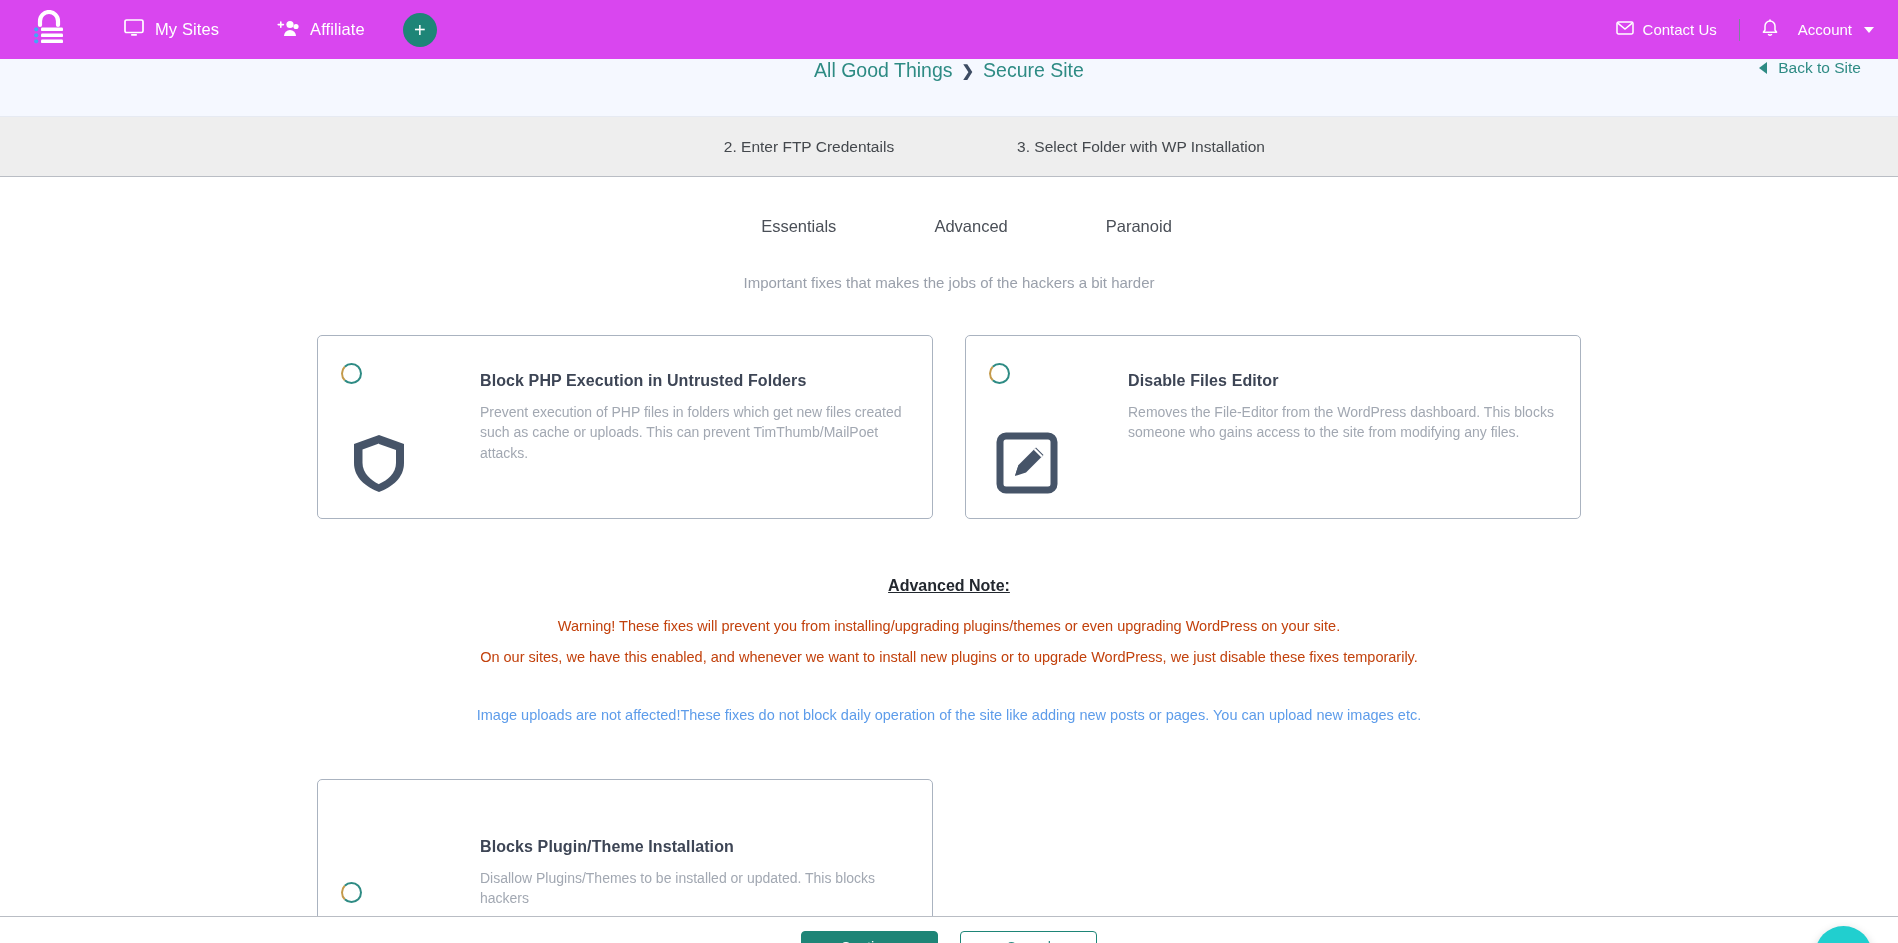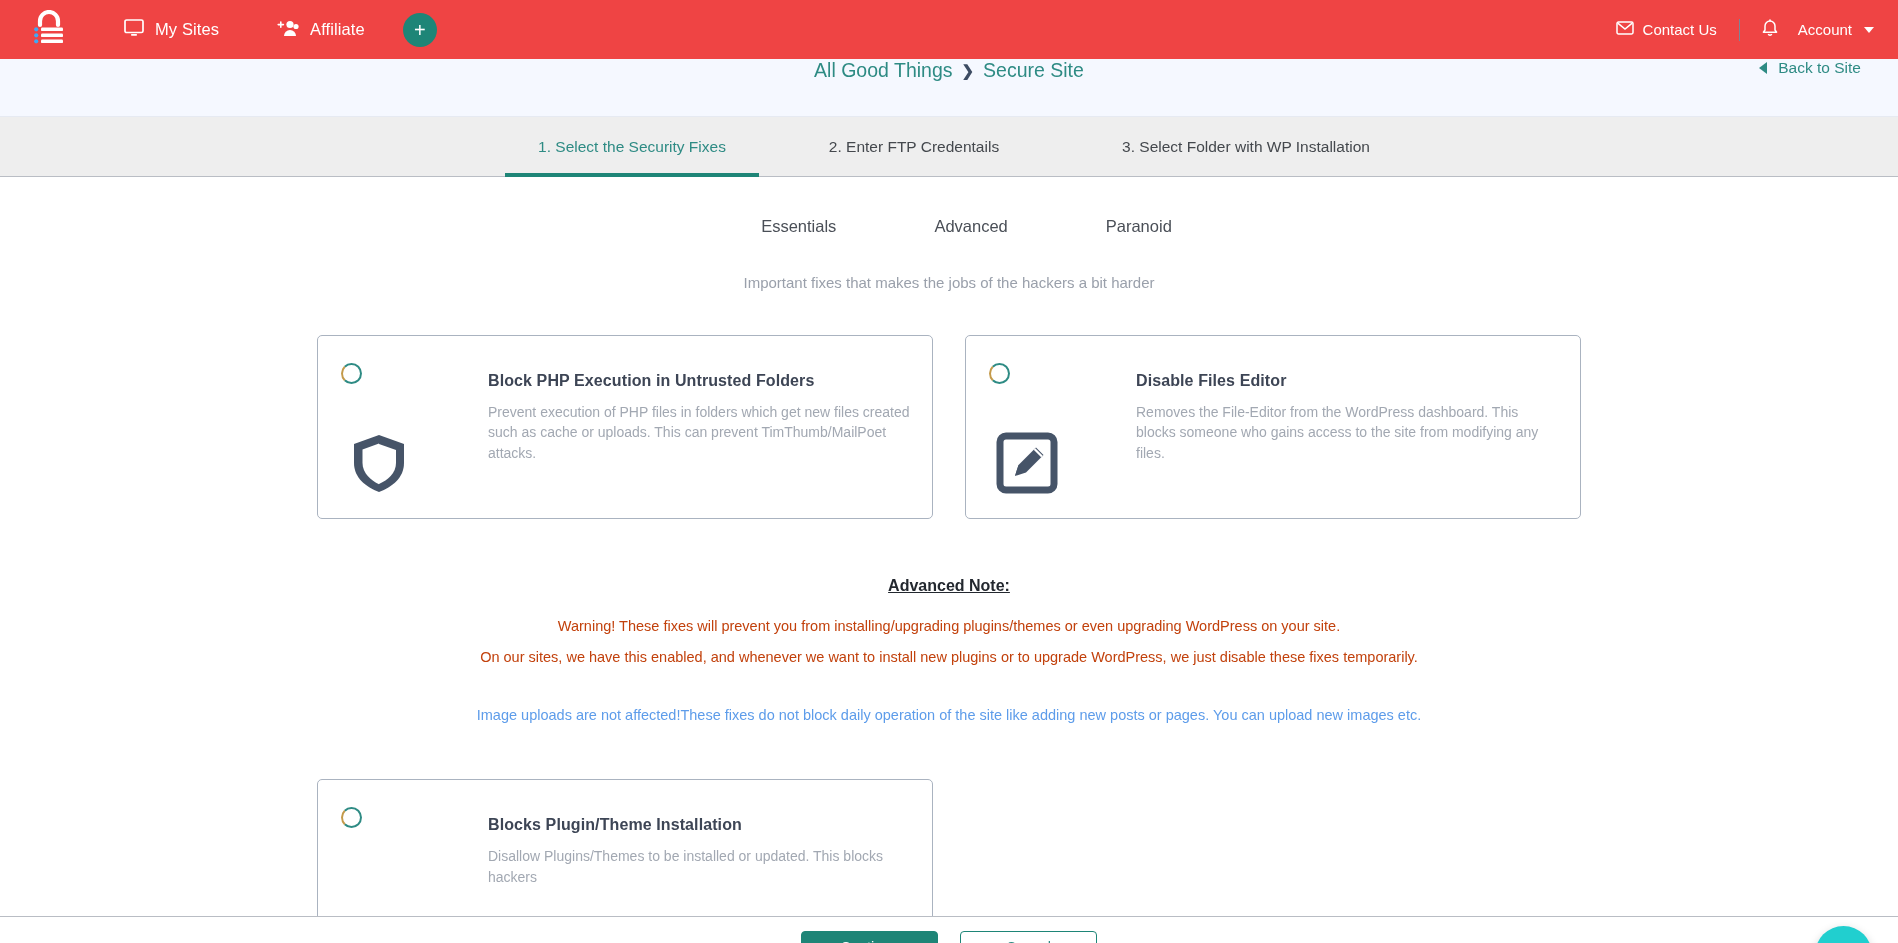--- a/index.html
+++ b/index.html
@@ -8,21 +8,21 @@
     width: 1898px;
     height: 943px;
     overflow: hidden;
     font-family: "Liberation Sans", sans-serif;
     background: #ffffff;
   }
 
   
   .topnav {
     height: 59px;
-    background: #ef4444;
+    background: #d946ef;
     display: flex;
     align-items: center;
     padding: 0 24px;
     position: relative;
   }
   .logo {
     width: 34px; height: 40px;
     margin-left: 8px;
     display: flex; flex-direction: column; align-items: center;
     position: relative;
@@ -183,21 +183,20 @@
     margin-top: 44px;
   }
   .card {
     width: 616px;
     height: 184px;
     border: 1px solid #aab3c0;
     border-radius: 5px;
     background: #fff;
     position: relative;
     display: flex;
-    gap: 8px;
   }
   .card-left {
     width: 162px;
     flex-shrink: 0;
     position: relative;
   }
   .radio {
     position: absolute;
     top: 27px; left: 23px;
     width: 21px; height: 21px;
@@ -244,21 +243,21 @@
     line-height: 2.12;
   }
   .note-line.first { margin-top: 16px; }
   .note-line.blue {
     color: #5d9cea;
     margin-top: 28px;
   }
 
   
   .cards.bottom { margin-top: 48px; }
-  .card.partial { height: 152px; overflow: hidden; }
+  .card.partial { height: 152px; overflow: hidden; align-items: center; }
 
   
   .footer {
     height: 85px;
     background: #ffffff;
     border-top: 1px solid #b9bdc4;
     display: flex;
     flex-direction: column;
     align-items: center;
     padding-top: 14px;
@@ -371,23 +370,20 @@
     <span class="chev">❯</span>
     <span>Secure Site</span>
   </div>
   <div class="back-to-site">
     <span class="chev-left"></span>
     <span>Back to Site</span>
   </div>
 </div>
 
 <div class="steptabs">
-  <div class="steptab t1 active">
-    <span>1. Select the Security Fixes</span>
-  </div>
   <div class="steptab t2">
     <span>2. Enter FTP Credentails</span>
   </div>
   <div class="steptab t3">
     <span>3. Select Folder with WP Installation</span>
   </div>
 </div>
 
 <div class="main">
 

